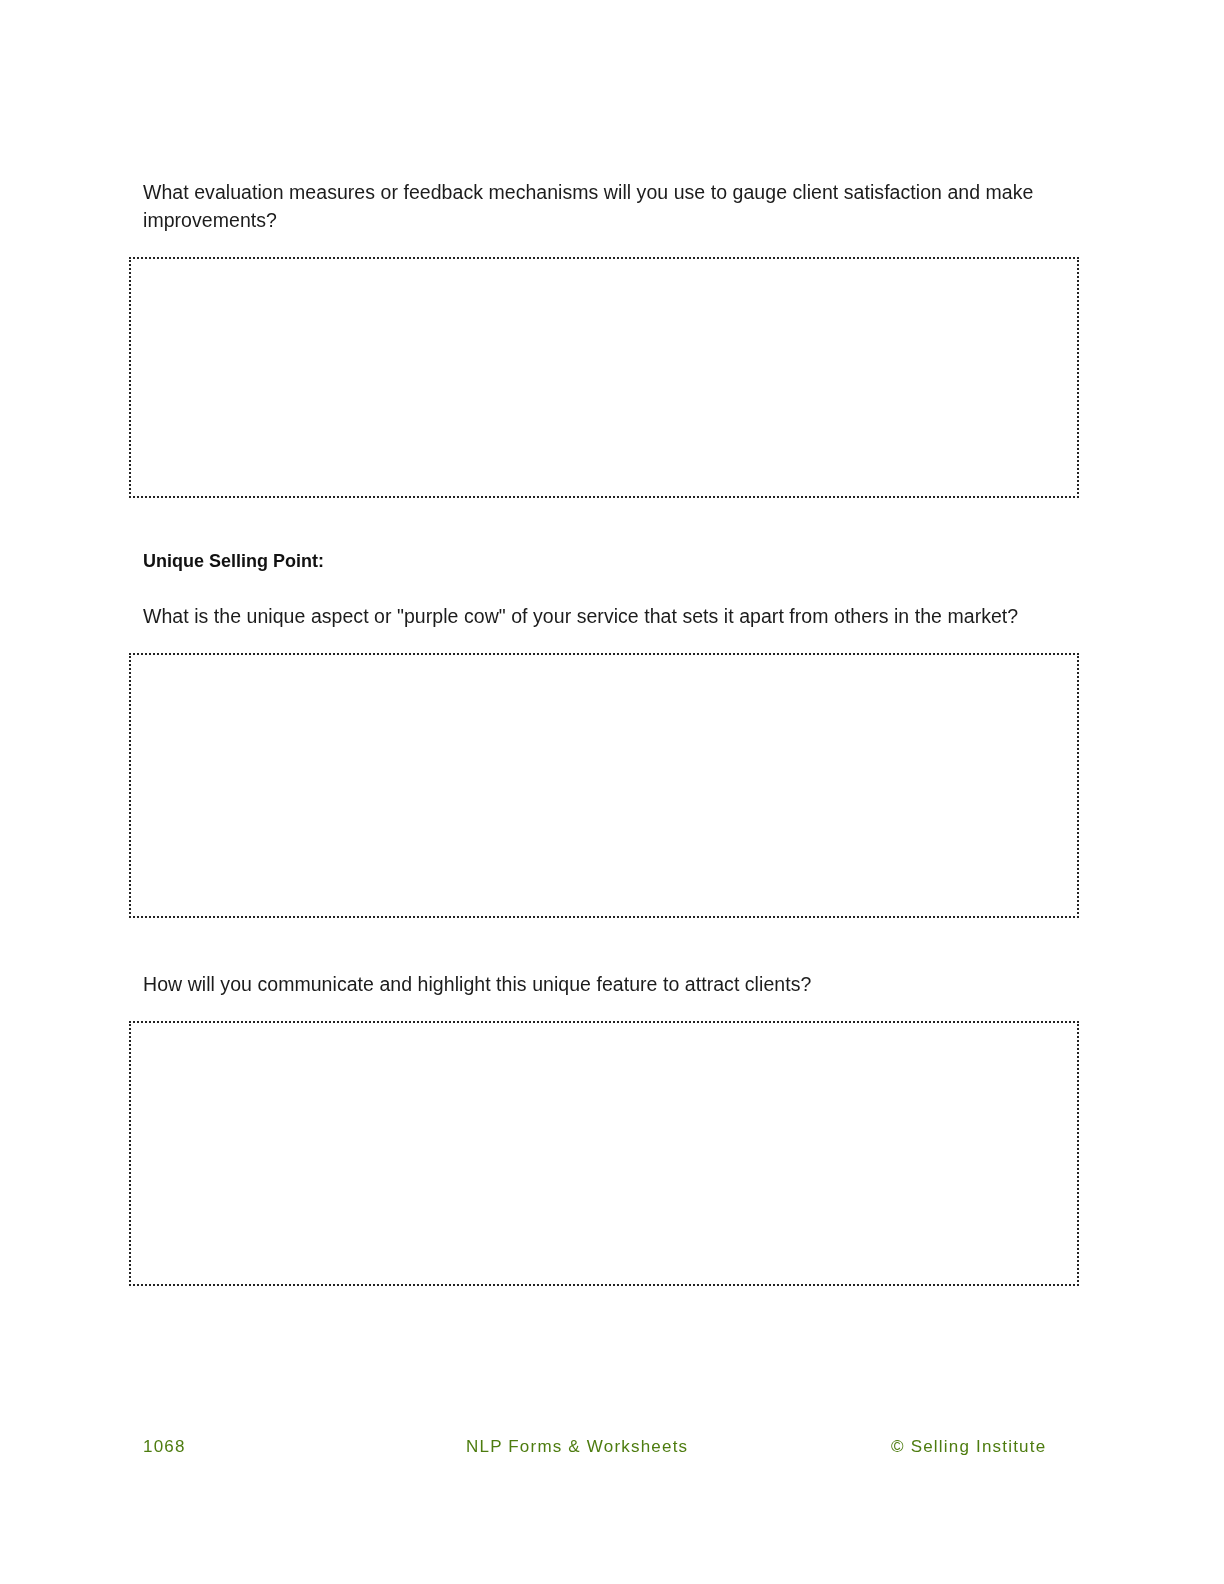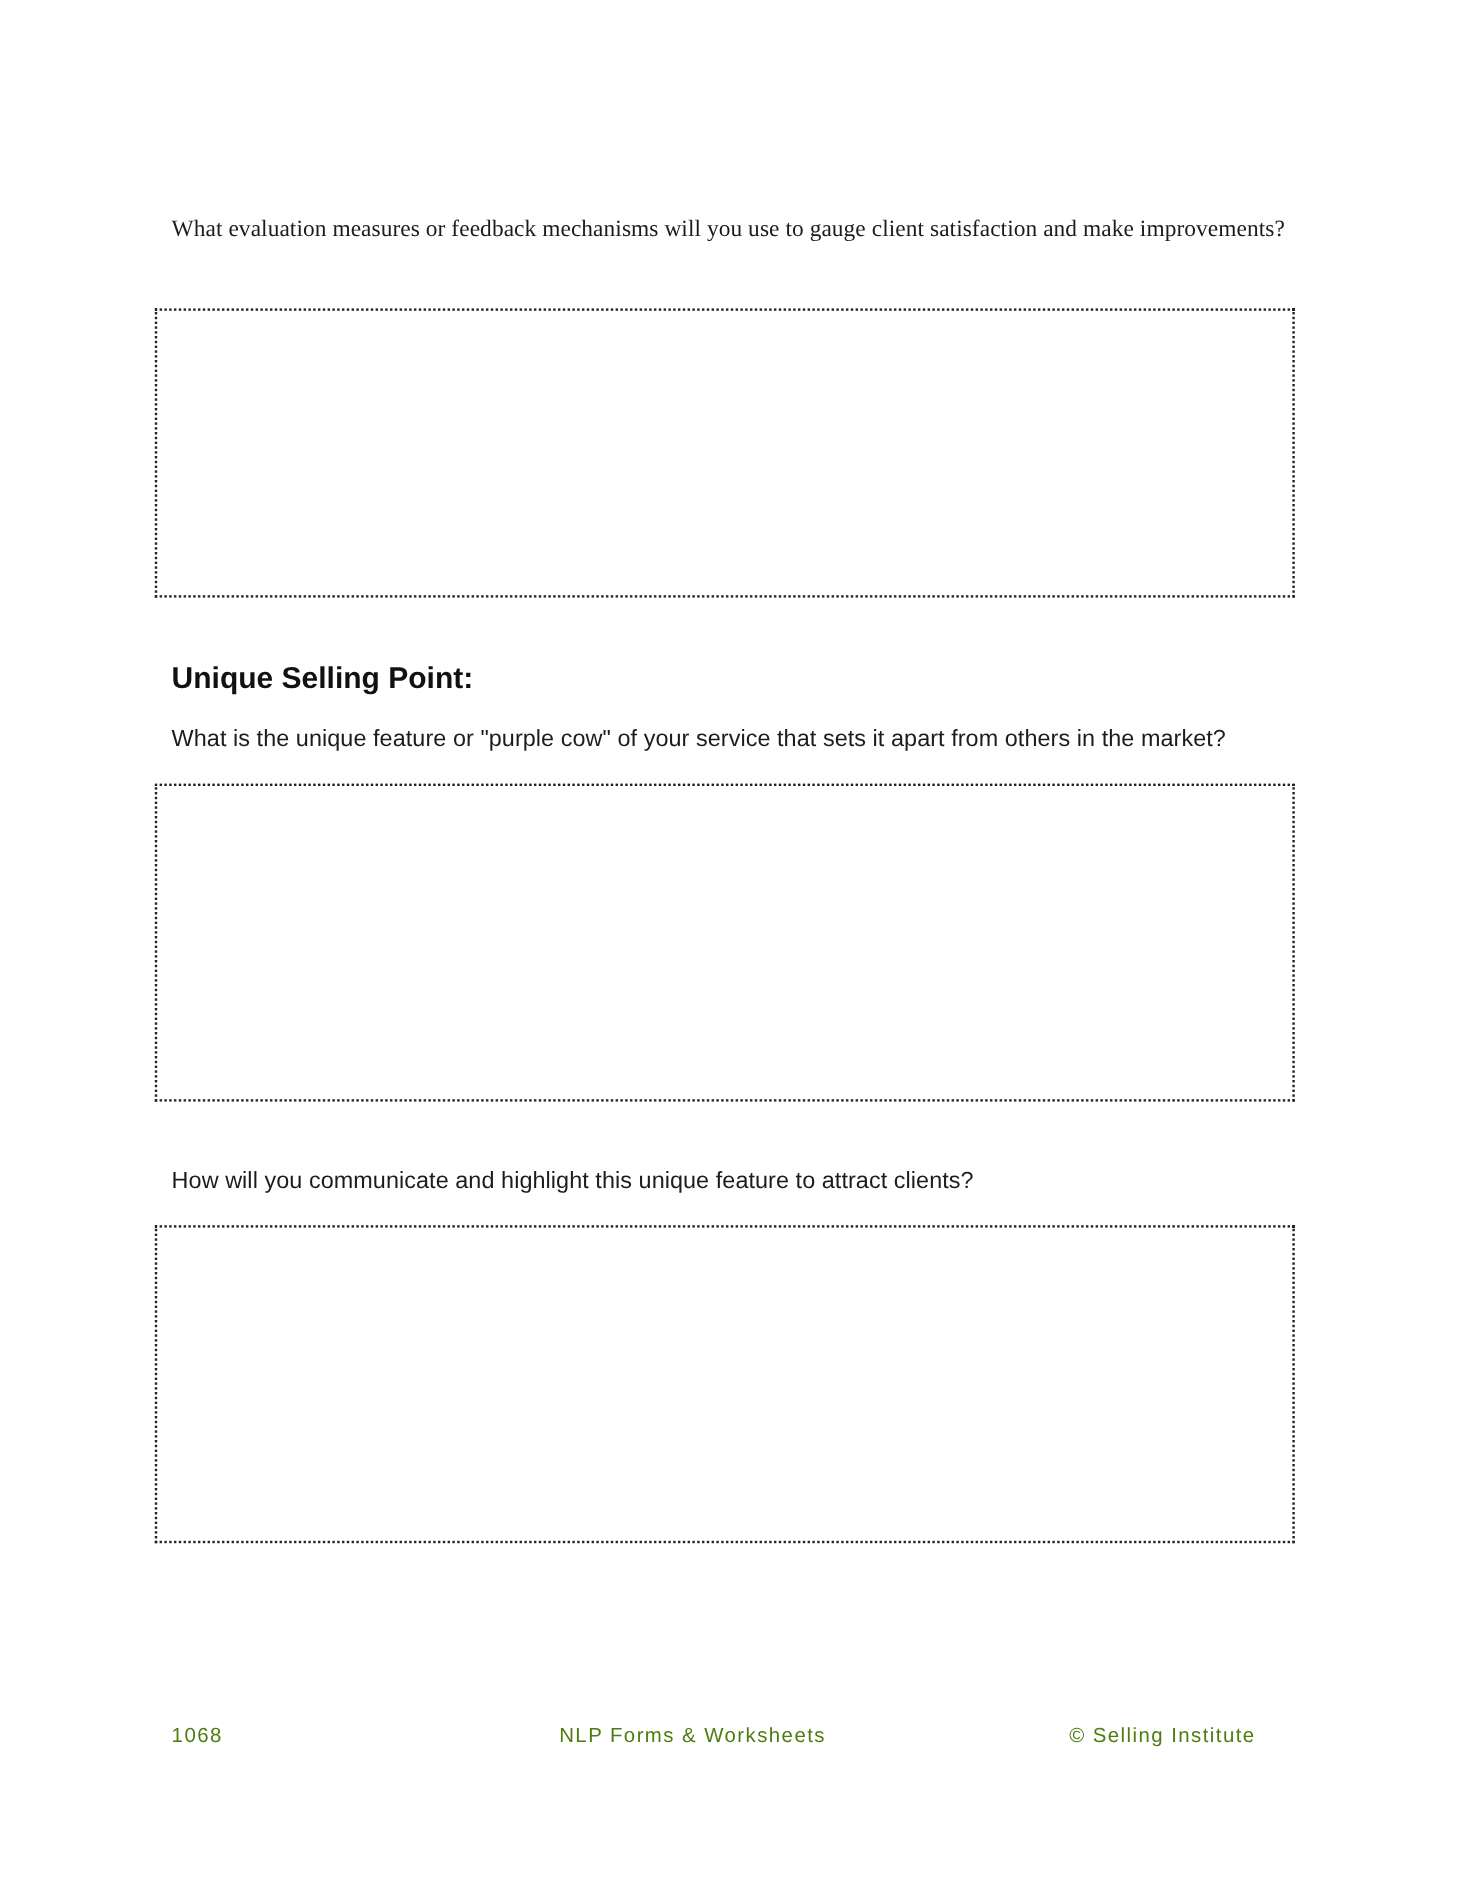--- a/index.html
+++ b/index.html
@@ -1,33 +1,33 @@
 <!DOCTYPE html>
 <html><head>
   <meta charset="utf-8">
   <style>
     html, body { margin: 0; padding: 0; background: #ffffff; }
     body { width: 1224px; height: 1584px; position: relative; overflow: hidden;
            font-family: "Liberation Sans", "DejaVu Sans", sans-serif; color: #1a1a1a; }
     .q { position: absolute; left: 143px; width: 940px; font-size: 19.5px; line-height: 28px; color: #1c1c1c; letter-spacing: 0.05px; }
-    .heading { position: absolute; left: 143px; font-size: 25px; font-weight: bold; color: #111; }
+    .heading { position: absolute; left: 143px; font-size: 18px; font-weight: bold; color: #111; }
     .box { position: absolute; left: 129px; width: 950px; border: 2px dotted #222; box-sizing: border-box; background: transparent; }
     .footer { position: absolute; top: 1437px; font-size: 17px; color: #4d7c0f; letter-spacing: 1.2px; }
   </style>
 </head>
 <body>
 
 <div>
 
-  <div class="q" style="top:178px;font-family:Liberation Serif, serif;">What evaluation measures or feedback mechanisms will you use to gauge client satisfaction and make improvements?</div>
+  <div class="q" style="top:178px;">What evaluation measures or feedback mechanisms will you use to gauge client satisfaction and make improvements?</div>
   <div class="box" style="top: 257px; height: 241px;" contenteditable="true"></div>
 
   <div class="heading" style="top:551px;">Unique Selling Point:</div>
 
-  <div class="q" style="top:602px;">What is the unique feature or "purple cow" of your service that sets it apart from others in the market?</div>
+  <div class="q" style="top:602px;">What is the unique aspect or "purple cow" of your service that sets it apart from others in the market?</div>
   <div class="box" style="top: 653px; height: 265px;" contenteditable="true"></div>
 
   <div class="q" style="top:970px;">How will you communicate and highlight this unique feature to attract clients?</div>
   <div class="box" style="top: 1021px; height: 265px;" contenteditable="true"></div>
 
   <div class="footer" style="left:143px;">1068</div>
   <div class="footer" style="left:466px;">NLP Forms &amp; Worksheets</div>
   <div class="footer" style="left:891px;">© Selling Institute</div>
 
 </div>

